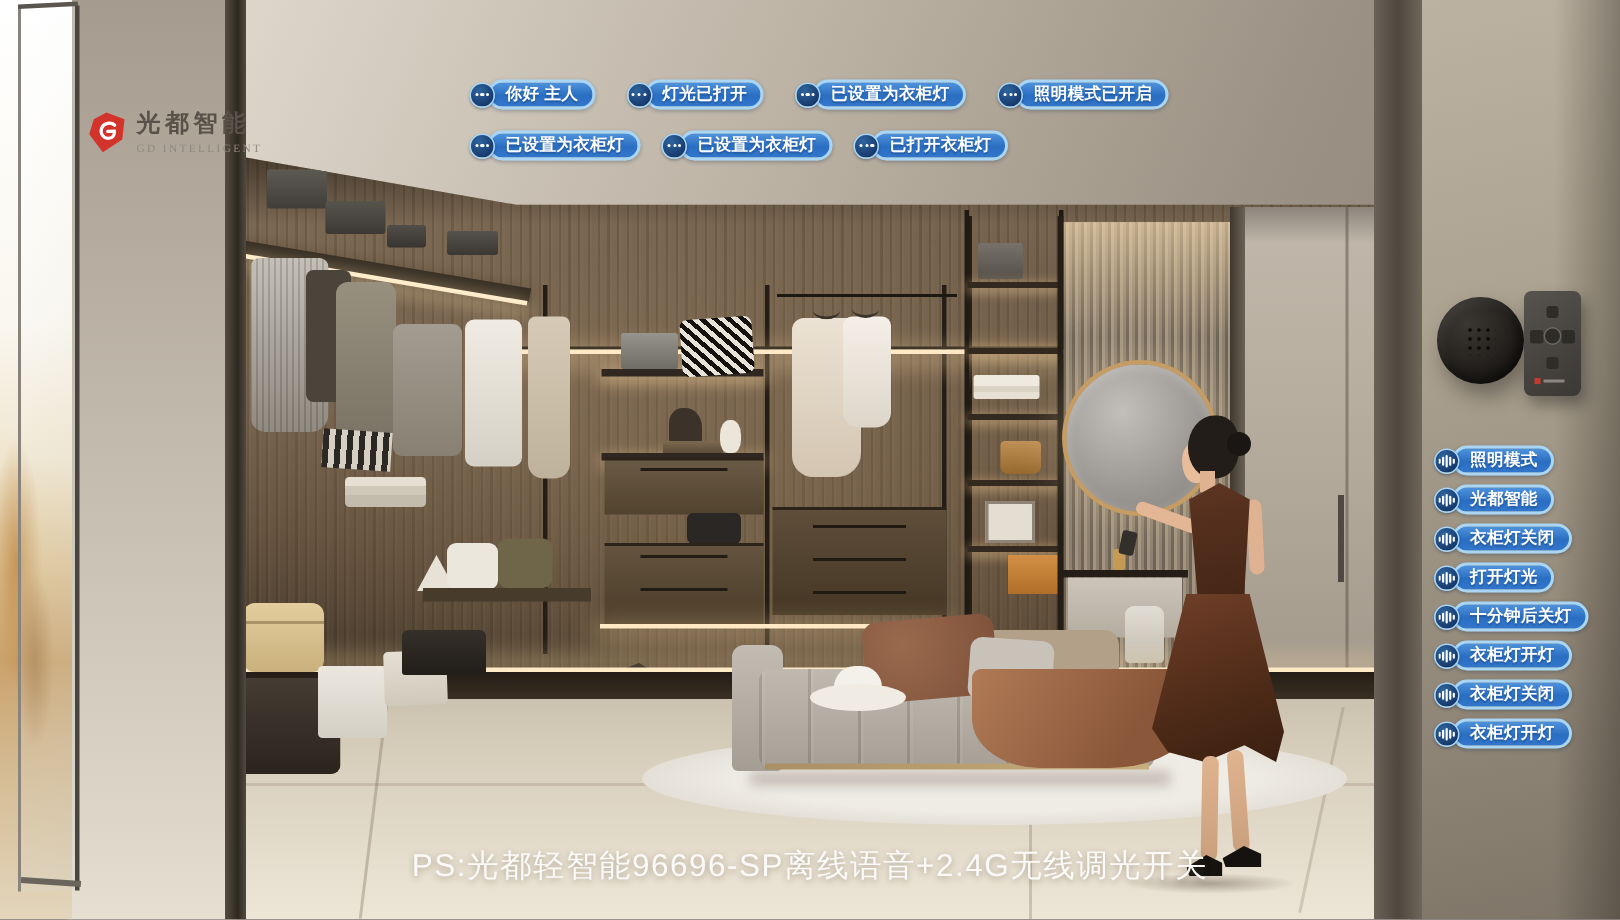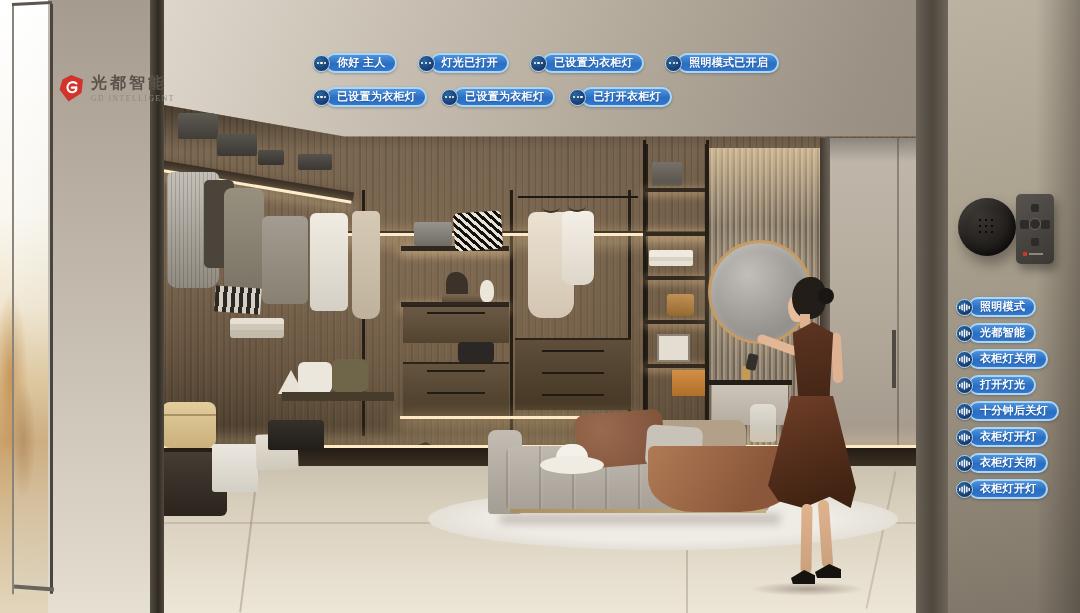--- a/index.html
+++ b/index.html
@@ -388,13 +388,14 @@
               <rect x="5.6" y="0" width="1.7" height="10" rx="0.8"></rect>
               <rect x="8.4" y="1.4" width="1.7" height="7.2" rx="0.8"></rect>
               <rect x="11.2" y="3" width="1.7" height="4" rx="0.8"></rect>
             </g>
           </svg>
         </span>
         <span class="bpill">衣柜灯开灯</span>
       </div>
     </div>
 
+  <div class="caption">PS:光都轻智能96696-SP离线语音+2.4G无线调光开关</div>
 </div>
 
 </body></html>

